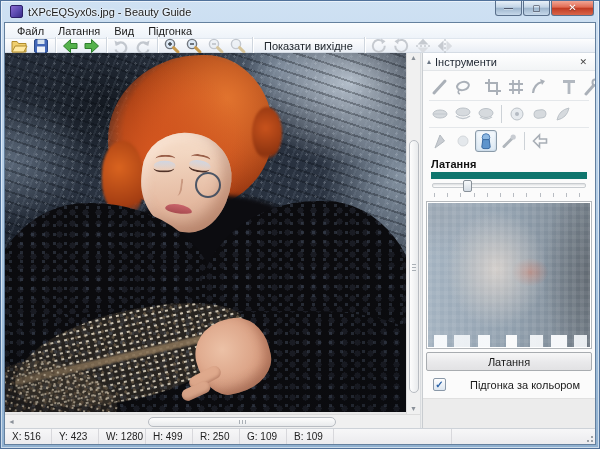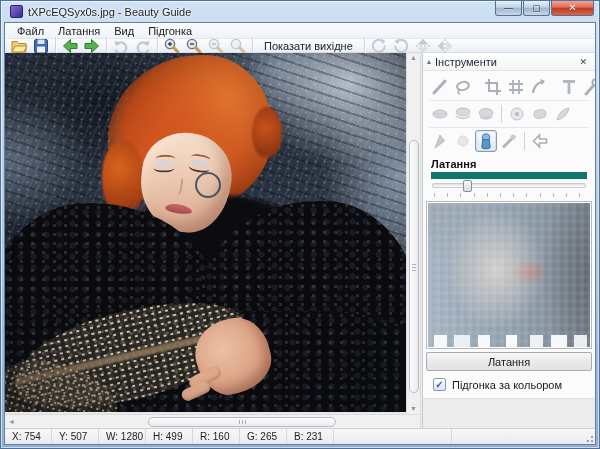--- a/index.html
+++ b/index.html
@@ -207,21 +207,21 @@
         rgba(244,247,250,.9) 16% 26%, rgba(0,0,0,0) 26% 31%, rgba(250,252,254,.95) 31% 38%, rgba(0,0,0,0) 38% 48%,
         rgba(255,255,255,.95) 48% 55%, rgba(0,0,0,0) 55% 63%, rgba(248,250,252,.9) 63% 71%, rgba(0,0,0,0) 71% 76%,
         rgba(252,253,255,.95) 76% 86%, rgba(0,0,0,0) 86% 90%, rgba(246,249,252,.9) 90% 98%, rgba(0,0,0,0) 98%); }
   .cancel-btn { margin:3px 3px 0 3px; height:19px; display:flex; align-items:center; justify-content:center;
     font-size:11px; color:#1a1a1a; background:linear-gradient(#f7f7f7,#e9e9eb 55%,#e2e2e4);
     border:1px solid #a8acb0; border-radius:2px; }
   .check-row { display:flex; align-items:center; margin:7px 6px 0 10px; }
   .checkbox { width:13px; height:13px; border:1px solid #8a98a8; border-radius:2px;
     background:linear-gradient(#fefefe,#dce6f0); display:flex; align-items:center; justify-content:center;
     font-size:10px; font-weight:bold; color:#2a62a8; line-height:1; }
-  .check-label { font-size:11px; color:#1a1a1a; margin-left:6px; }
+  .check-label { font-size:11px; color:#1a1a1a; margin-left:24px; }
   .panel-fill { flex:1; margin-top:7px; background:#ececec; border-top:1px solid #e0e0e0; }
 
   
   .statusbar { height:16px; background:linear-gradient(#f7f7f8,#ebebee); border-top:1px solid #cdd2d8;
     display:flex; align-items:center; font-size:10px; color:#222; position:relative; }
   .stat { width:47px; padding-left:7px; border-right:1px solid #d8d8dc; height:100%; display:flex; align-items:center; white-space:nowrap; }
   .stat-pad { width:118px; border-right:1px solid #d8d8dc; height:100%; }
   .grip { position:absolute; right:1px; bottom:1px; width:10px; height:10px;
     background:
       radial-gradient(circle at 8px 8px, #9aa0a6 0 1.2px, rgba(0,0,0,0) 1.4px),
@@ -539,25 +539,25 @@
         <div class="check-row">
           <span class="checkbox">✓</span>
           <span class="check-label">Підгонка за кольором</span>
         </div>
 
         <div class="panel-fill"></div>
       </div>
     </div>
 
     <div class="statusbar">
-      <span class="stat">X: 754</span>
-      <span class="stat">Y: 507</span>
+      <span class="stat">X: 516</span>
+      <span class="stat">Y: 423</span>
       <span class="stat">W: 1280</span>
       <span class="stat">H: 499</span>
-      <span class="stat">R: 160</span>
-      <span class="stat">G: 265</span>
-      <span class="stat">B: 231</span>
+      <span class="stat">R: 250</span>
+      <span class="stat">G: 109</span>
+      <span class="stat">B: 109</span>
       <span class="stat-pad"></span>
       <span class="grip"></span>
     </div>
 
   </div>
 </div>
 
 </body></html>

